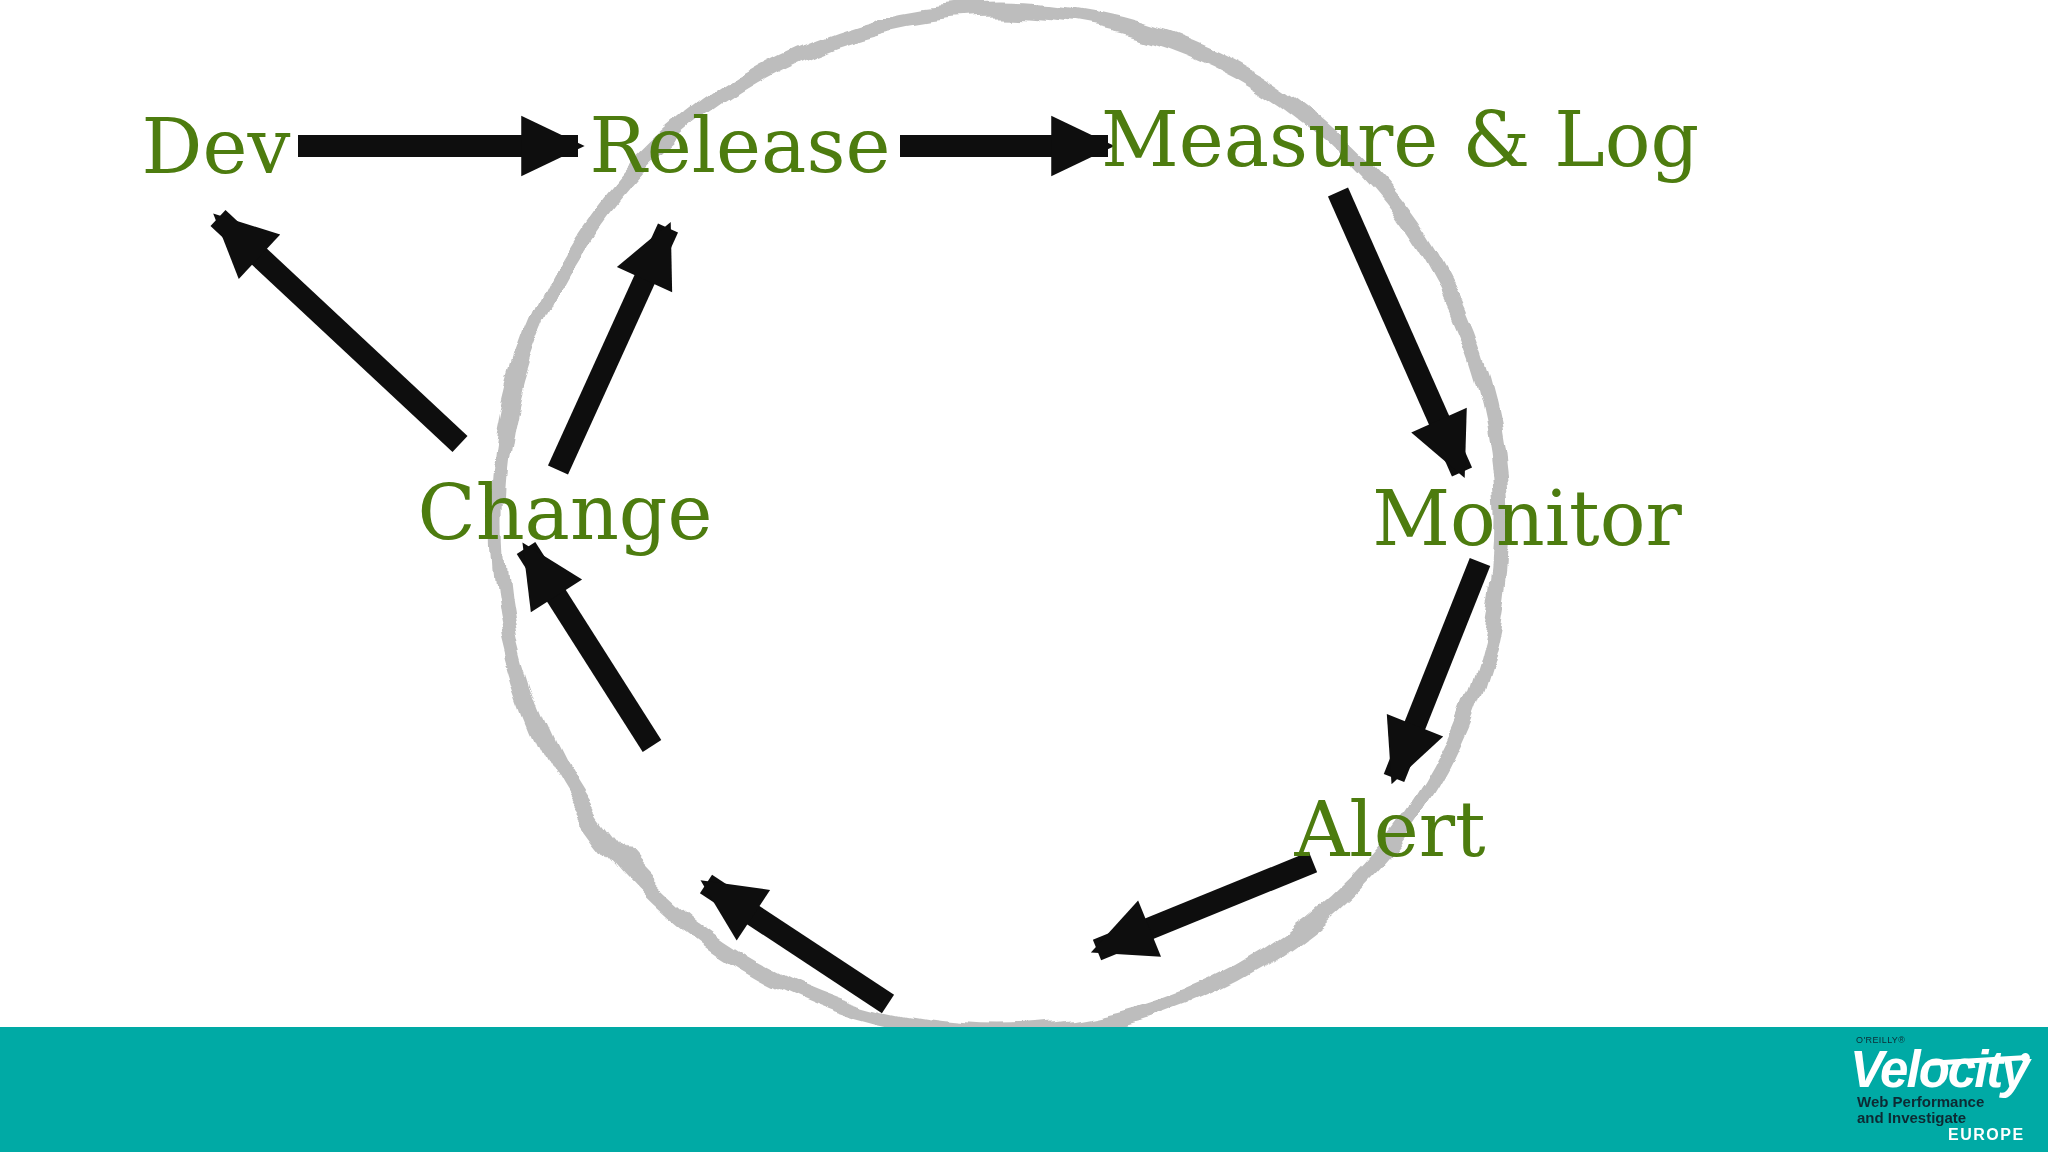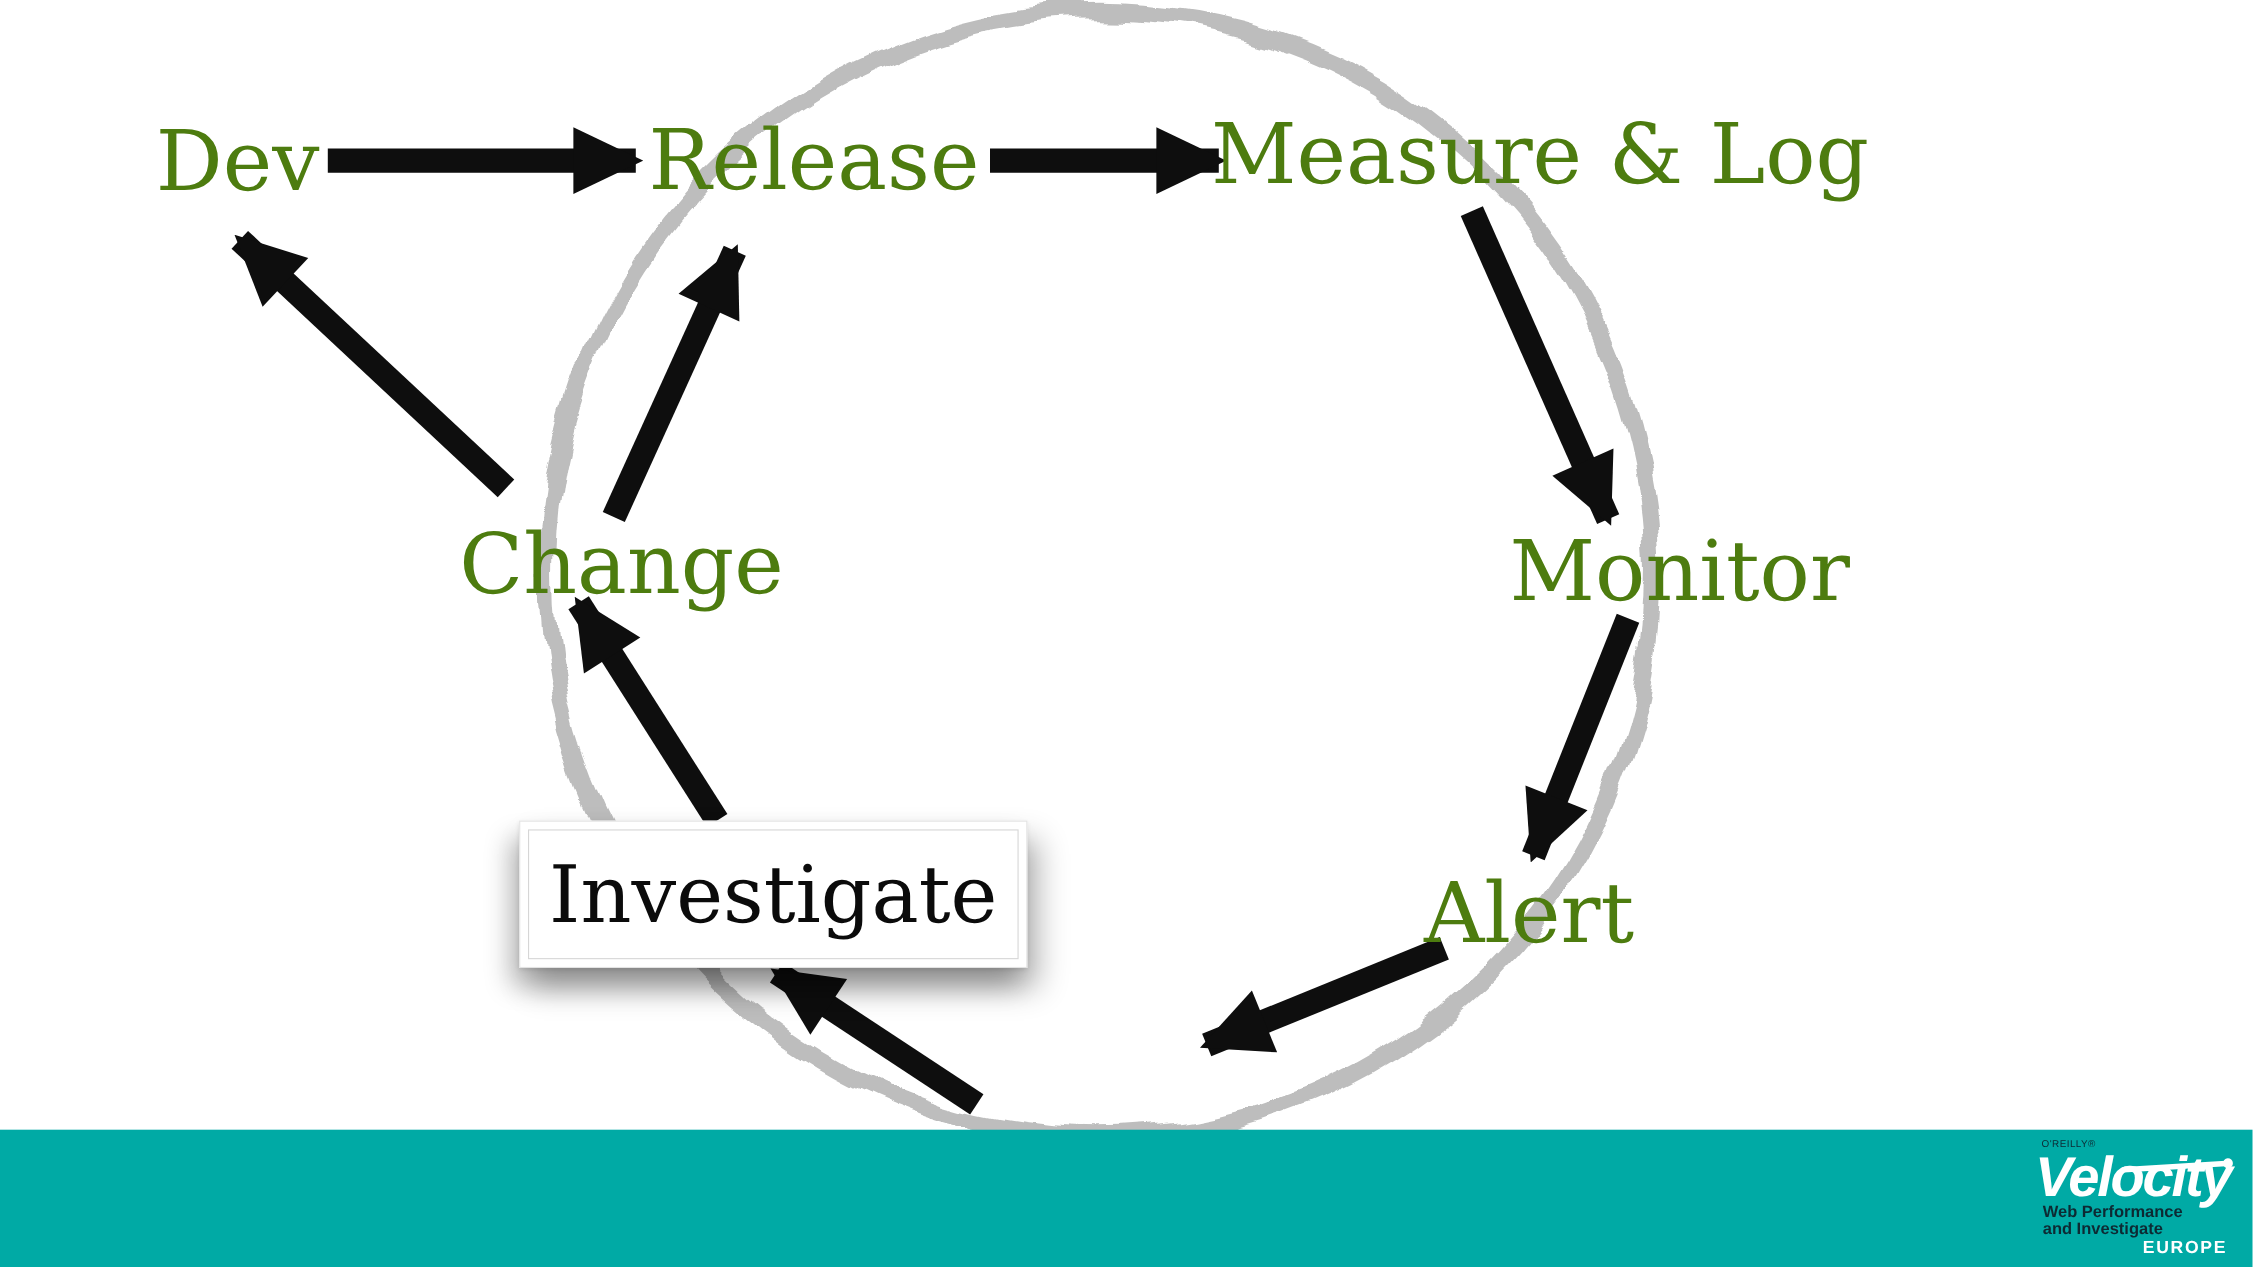--- a/index.html
+++ b/index.html
@@ -92,24 +92,20 @@
     </g>
   </svg>
 
   <div class="node" style="left:216px;  top:147px;">Dev</div>
   <div class="node" style="left:740px;  top:146px;text-align:center;">Release</div>
   <div class="node" style="left:1400px; top:140px;">Measure &amp; Log</div>
   <div class="node" style="left:1527px; top:519px;">Monitor</div>
   <div class="node" style="left:1390px; top:830px;">Alert</div>
   <div class="node" style="left:565px;  top:497px;margin-top:16px;">Change</div>
 
-  <div class="inv-box">
-    <div class="inv-frame"></div>
-    <div class="inv-label">Investigate</div>
-  </div>
 
   <div class="footer"></div>
 
   <div class="logo">
     <div class="logo-publisher">O'REILLY®</div>
     <div class="logo-brand">Velocity</div>
     <div class="logo-swoosh">
       <div class="logo-swoosh-dot"></div>
     </div>
     <div class="logo-tagline l1">Web Performance</div>

